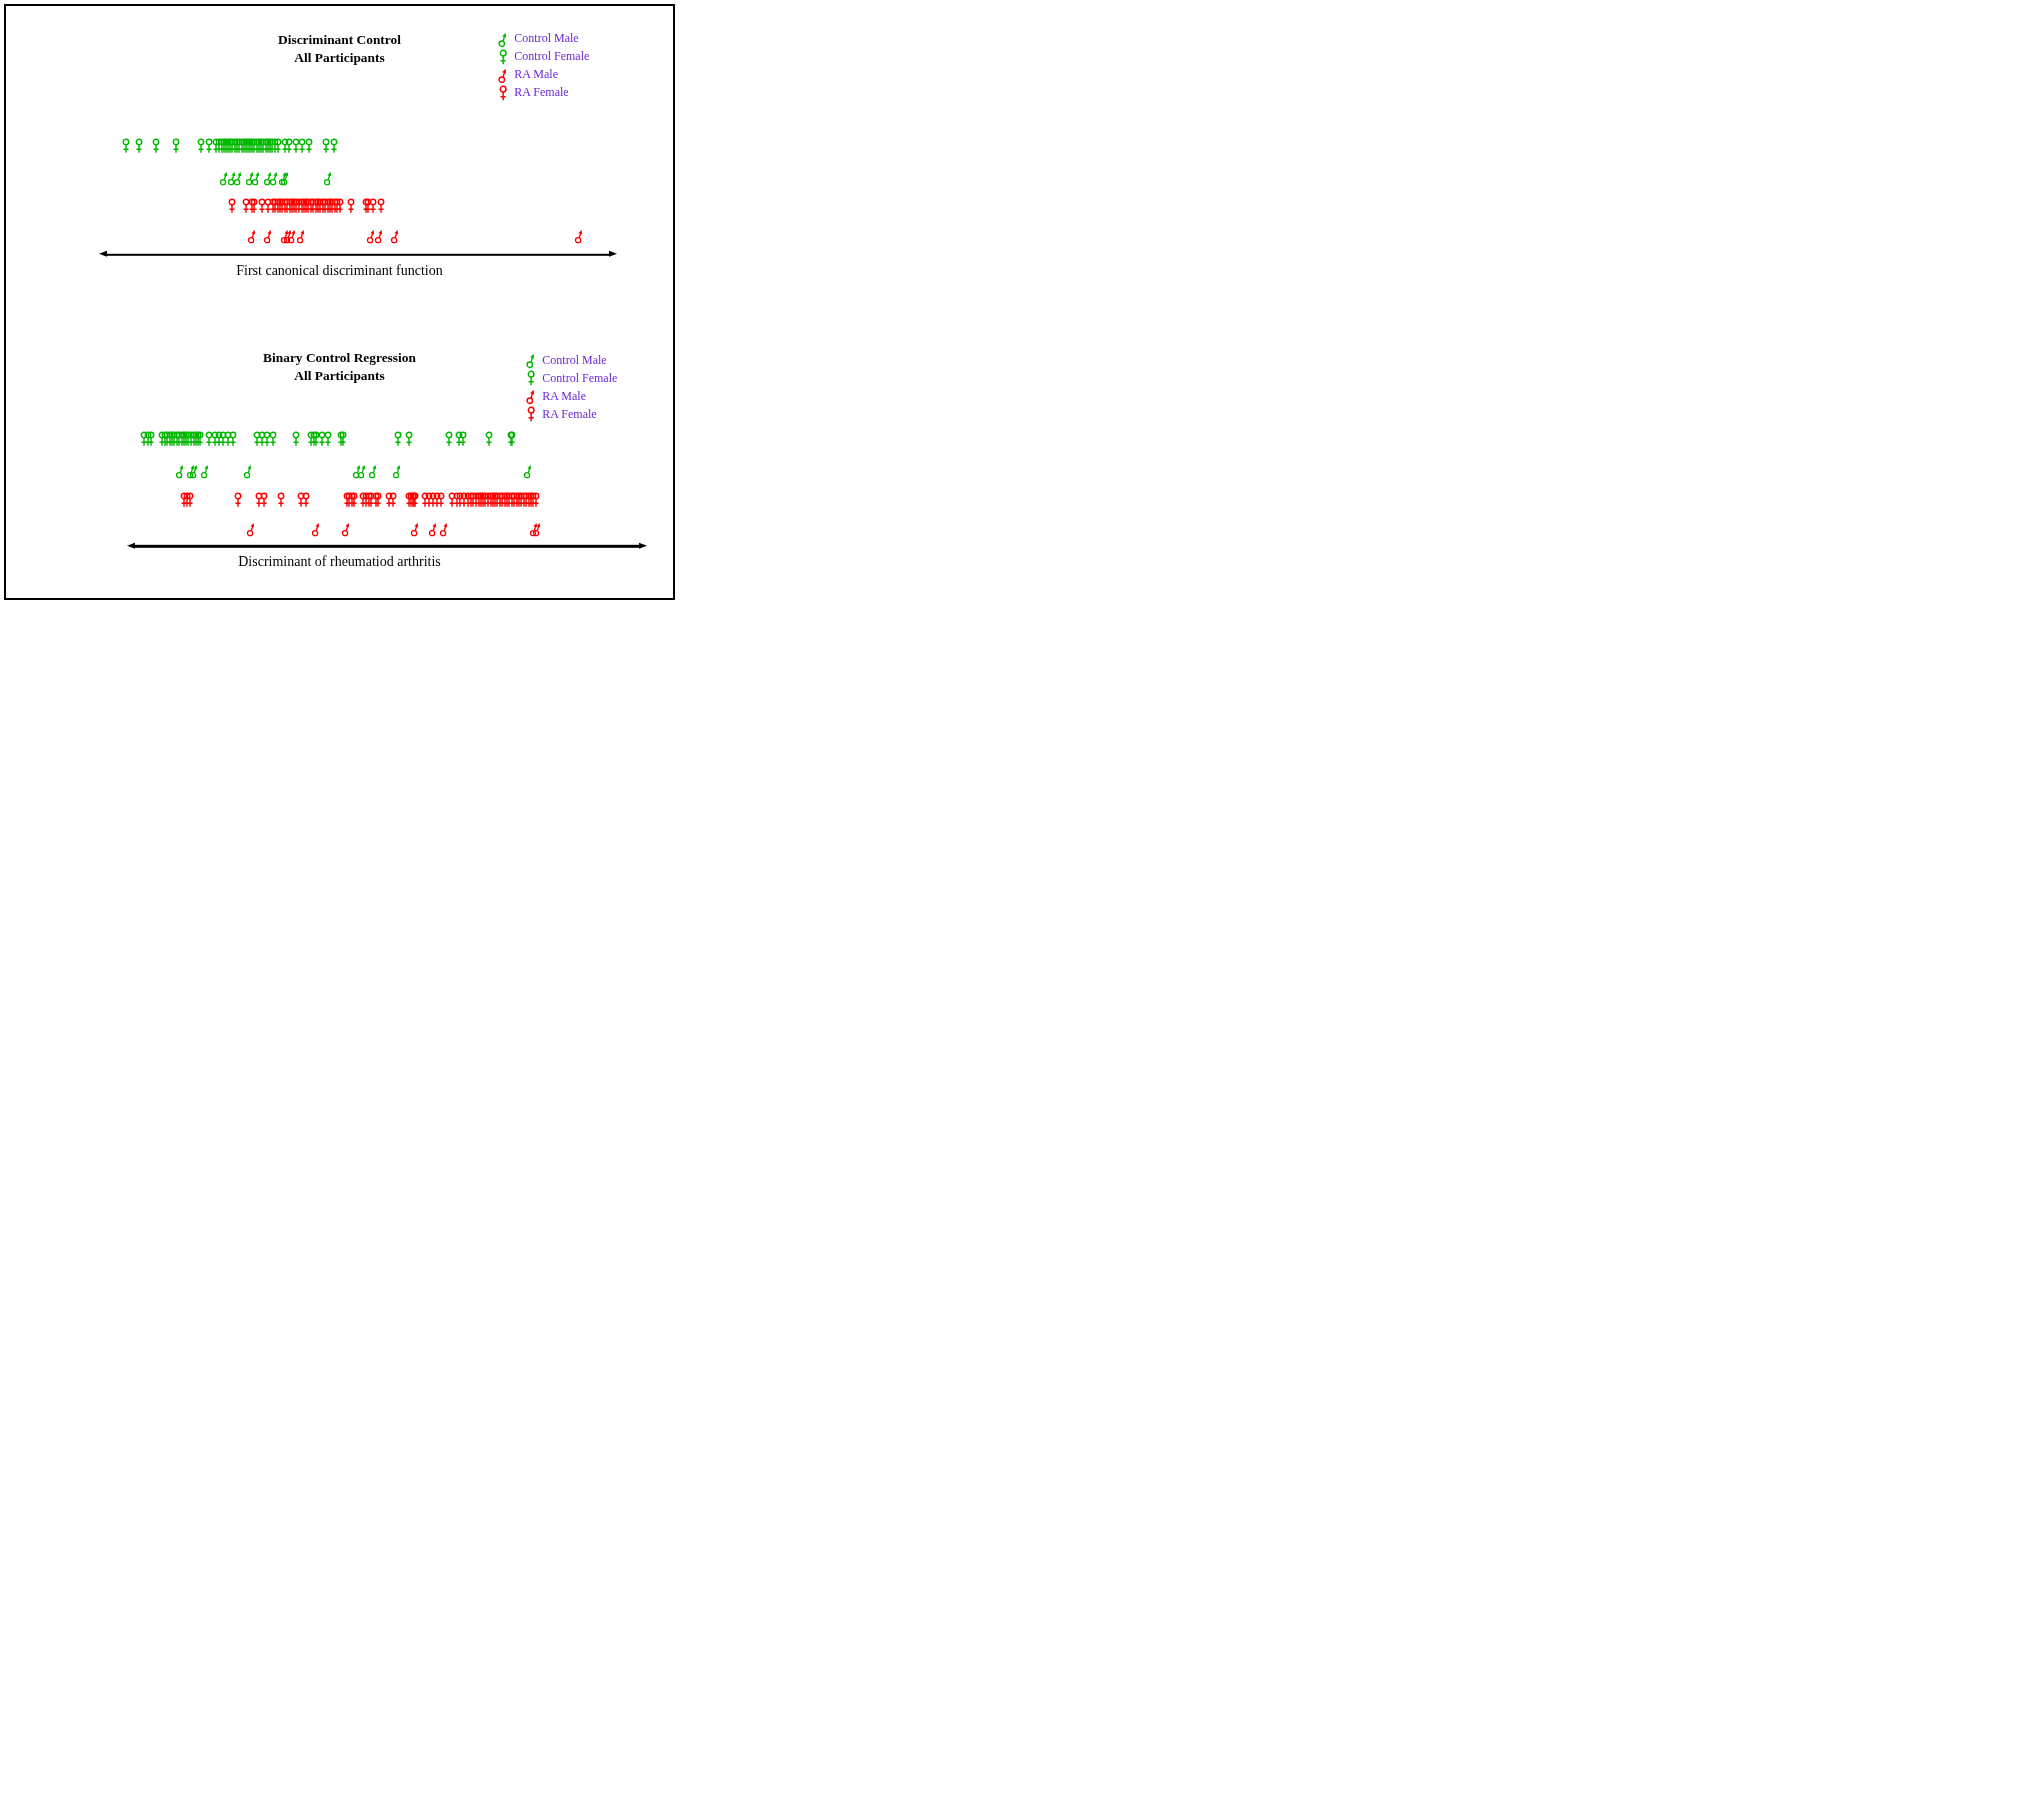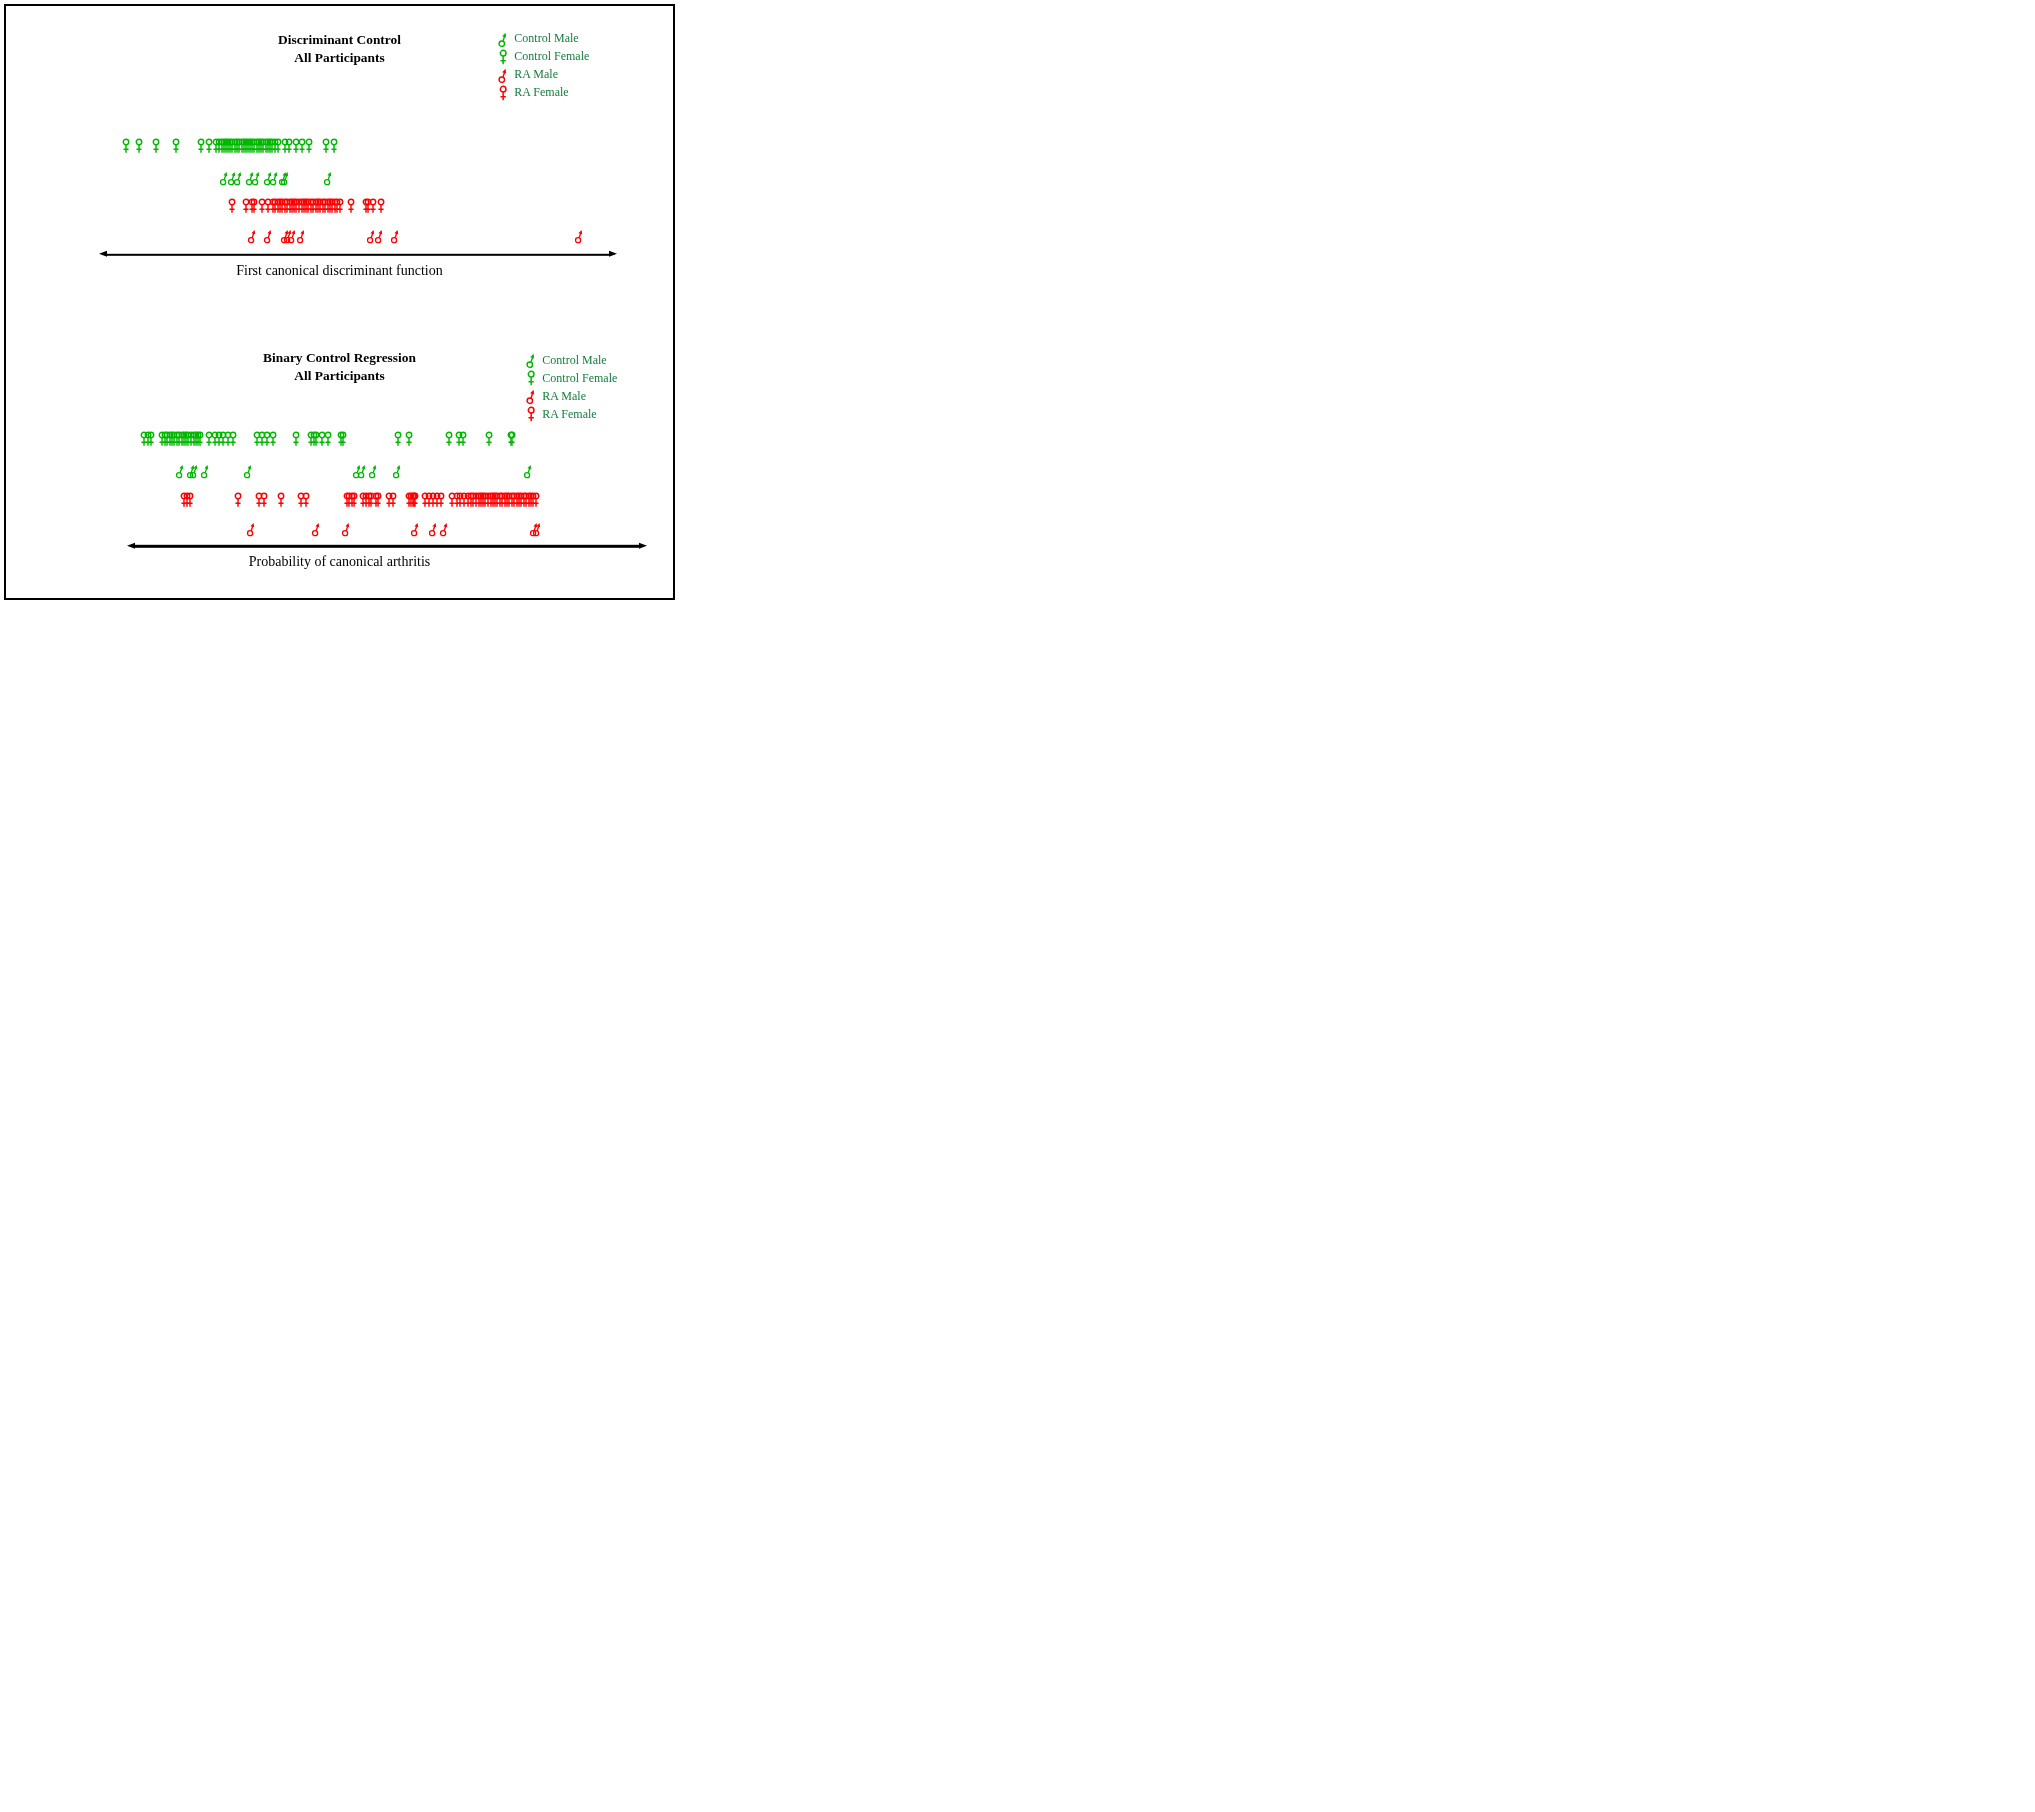--- a/index.html
+++ b/index.html
@@ -3,21 +3,21 @@
 <meta charset="utf-8">
 <style>
   html,body{margin:0;padding:0;background:#ffffff;}
   .page{width:679px;height:604px;background:#ffffff;box-sizing:border-box;padding:4.2px;}
   .frame{position:relative;width:100%;height:100%;box-sizing:border-box;border:2.4px solid #000;
          background:#fff;font-family:"Liberation Serif","DejaVu Serif",serif;overflow:hidden;}
   .panel-title{position:absolute;left:0;width:100%;text-align:center;font-weight:bold;
                font-size:13.4px;line-height:1.35;color:#000;}
   .axis-label{position:absolute;left:0;width:100%;text-align:center;font-size:14px;color:#000;}
   .legend{position:absolute;}
-  .legend-item{display:flex;align-items:center;height:18px;font-size:12px;color:#15803d;white-space:nowrap;}
+  .legend-item{display:flex;align-items:center;height:18px;font-size:12px;color:#6d28d9;white-space:nowrap;}
   .legend-item .lsym{display:inline-block;width:12px;text-align:center;margin-right:5.5px;line-height:0;}
   .sym{position:absolute;transform:translate(-50%,-50%);line-height:0;pointer-events:none;}
   .axis-arrow{position:absolute;height:2.4px;background:#000;transform:translateY(-50%);}
   .axis-arrow::before{content:"";position:absolute;right:100%;top:-2.4px;width:0;height:0;margin-right:-1.2px;
       border-right:8.5px solid #000;border-top:3.6px solid transparent;border-bottom:3.6px solid transparent;}
   .axis-arrow::after{content:"";position:absolute;left:100%;top:-2.4px;width:0;height:0;margin-left:-1.2px;
       border-left:8.5px solid #000;border-top:3.6px solid transparent;border-bottom:3.6px solid transparent;}
 </style>
 </head>
 <body>
@@ -98,21 +98,21 @@
       <div class="legend-item">
         <span class="lsym"><svg width="8.3" height="16.6" viewBox="0 0 20 40">
               <circle cx="10" cy="10" r="6.8" fill="none" stroke="#fe0000" stroke-width="3.6"></circle>
               <path d="M10 16.8 V37 M3.6 28.2 H16.4" stroke="#fe0000" stroke-width="3.6" fill="none"></path>
             </svg></span>
         <span>RA Female</span>
       </div>
     </div>
 
     <div class="axis-arrow" style="left:19.1%;top:91.3%;width:76.0%;"></div>
-    <div class="axis-label" style="top:92.6%;">Probability of canonical arthritis</div>
+    <div class="axis-label" style="top:92.6%;">Discriminant of rheumatiod arthritis</div>
 
   <span class="sym" style="left: 18%; top: 23.6%;"><svg width="8" height="16" viewBox="0 0 20 40">
           <circle cx="10" cy="10" r="6.8" fill="none" stroke="#00b800" stroke-width="3.6"></circle>
           <path d="M10 16.8 V37 M3.6 28.2 H16.4" stroke="#00b800" stroke-width="3.6" fill="none"></path>
         </svg></span>
       <span class="sym" style="left: 19.9%; top: 23.6%;"><svg width="8" height="16" viewBox="0 0 20 40">
           <circle cx="10" cy="10" r="6.8" fill="none" stroke="#00b800" stroke-width="3.6"></circle>
           <path d="M10 16.8 V37 M3.6 28.2 H16.4" stroke="#00b800" stroke-width="3.6" fill="none"></path>
         </svg></span>
       <span class="sym" style="left: 22.5%; top: 23.6%;"><svg width="8" height="16" viewBox="0 0 20 40">

